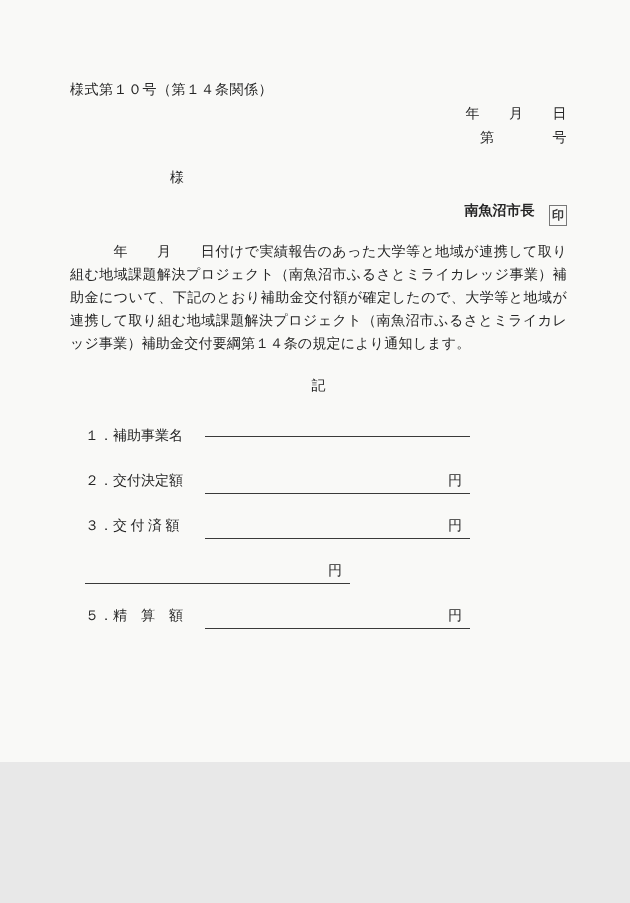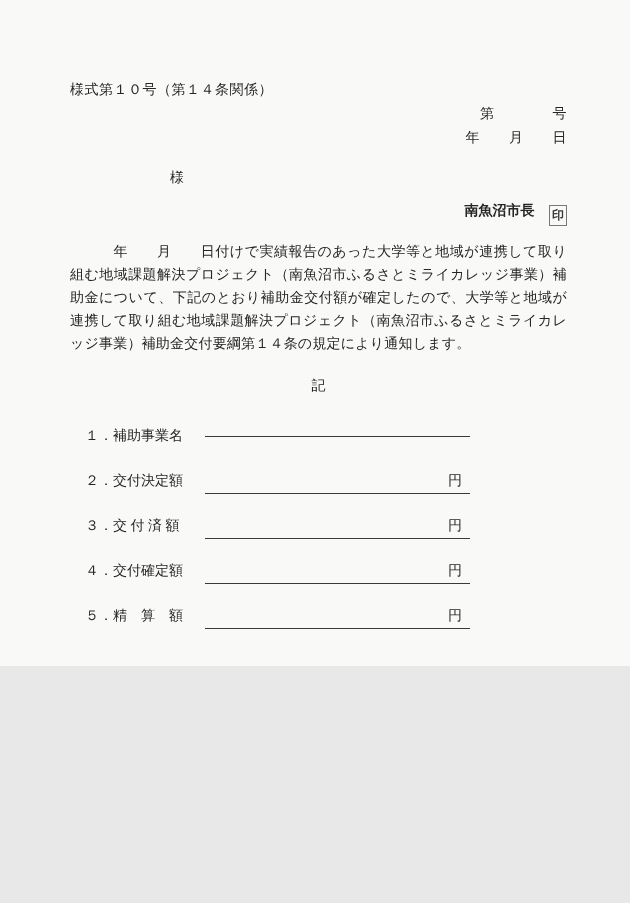--- a/index.html
+++ b/index.html
@@ -3,21 +3,21 @@
 <meta charset="utf-8">
 <style>
   html, body {
     margin: 0;
     padding: 0;
     background: #e8e8e8;
   }
   .page {
     position: relative;
     width: 630px;
-    height: 666px;
+    height: 762px;
     margin: 0 auto;
     box-sizing: border-box;
     padding: 78px 63px 0 70px;
     background: #f9f9f7;
     color: #262626;
     font-family: "Liberation Serif", "DejaVu Serif", serif;
     font-size: 14px;
     line-height: 24px;
     overflow: hidden;
   }
@@ -93,22 +93,22 @@
   }
 </style>
 </head>
 <body>
 
 <div class="page">
 
   <div class="form-label">様式第１０号（第１４条関係）</div>
 
   <div class="right-block">
+    <div>年　　月　　日</div>
     <div>第　　　　号</div>
-    <div>年　　月　　日</div>
   </div>
 
   <div class="addressee">様</div>
 
   <div class="sender-line">
     <span>南魚沼市長</span>
     <span class="seal-box">
       <span>印</span>
     </span>
   </div>
@@ -137,21 +137,20 @@
     </div>
 
     <div class="item-row">
       <span class="item-label">３．交 付 済 額</span>
       <span class="item-line">
         <span>円</span>
       </span>
     </div>
 
     <div class="item-row">
-      <span class="item-label">４．交付確定額</span>
       <span class="item-line">
         <span>円</span>
       </span>
     </div>
 
     <div class="item-row">
       <span class="item-label">５．精　算　額</span>
       <span class="item-line">
         <span>円</span>
       </span>

